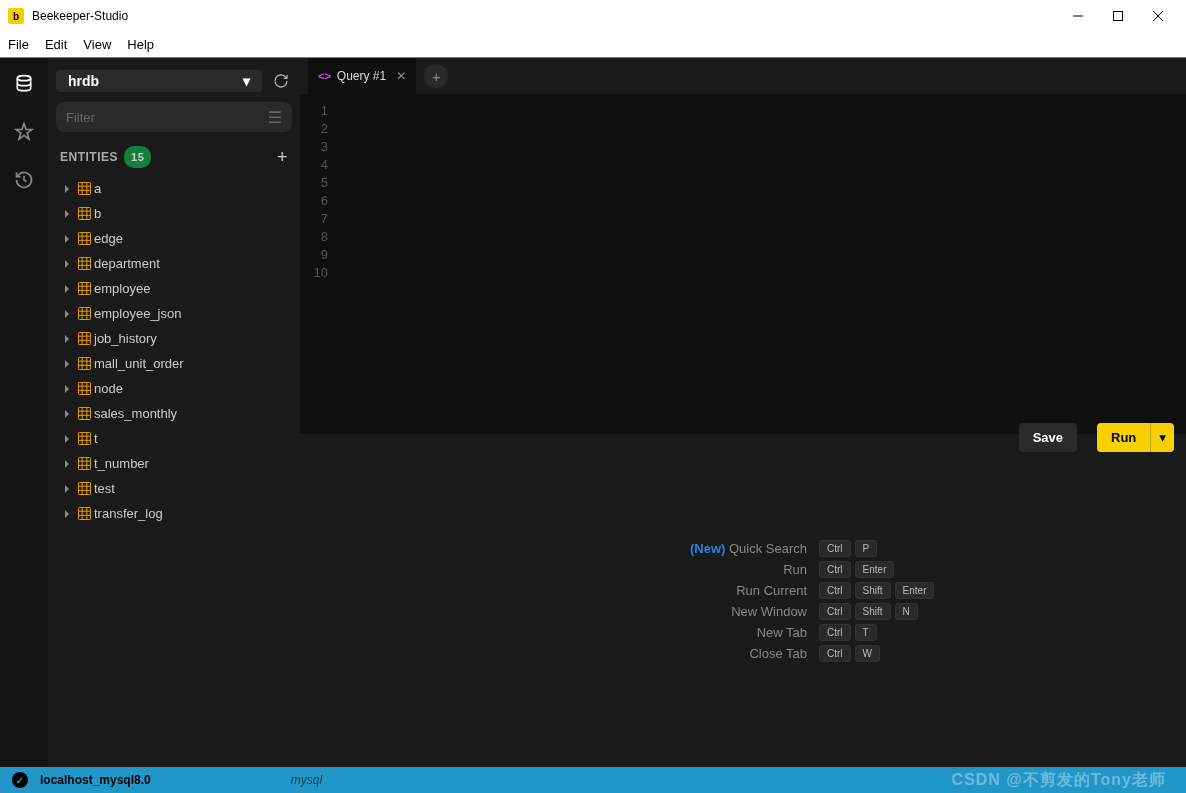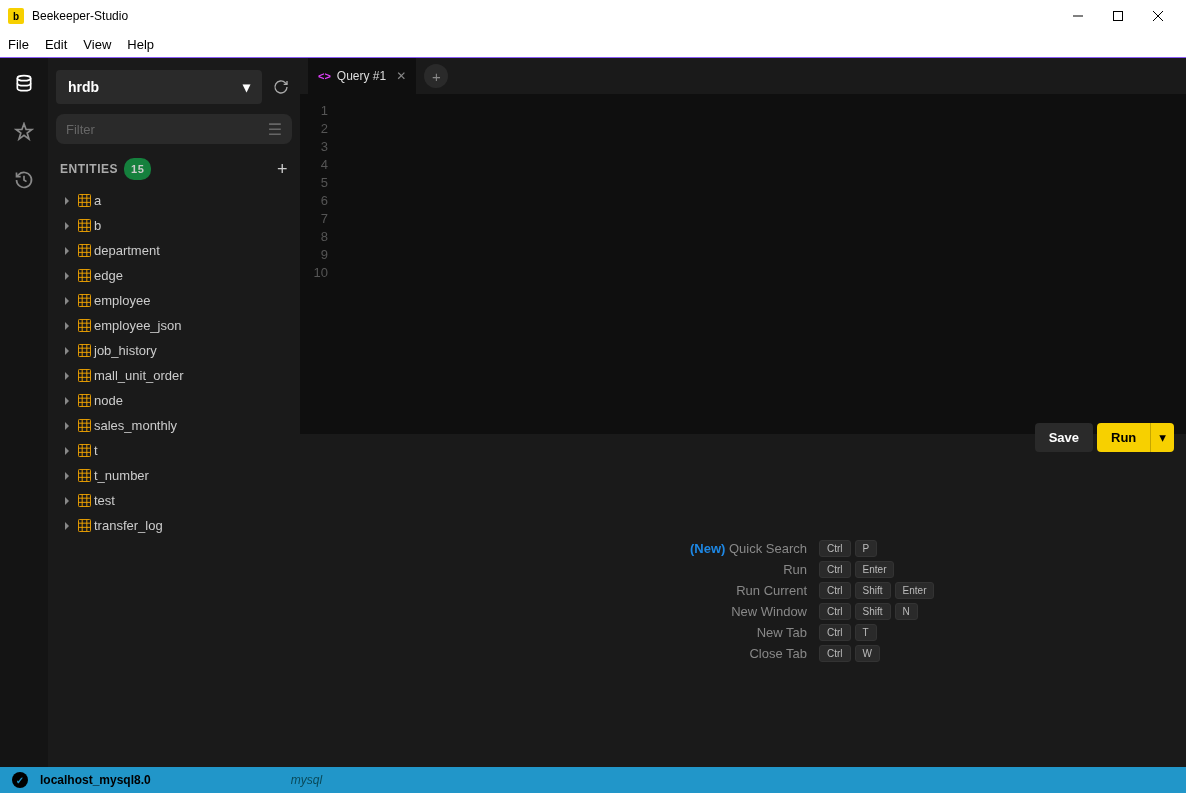--- a/index.html
+++ b/index.html
@@ -17,21 +17,21 @@
 
 .app-body { display: flex; height: calc(793px - 32px - 26px - 26px); background: #1a1a1a; }
 
 .iconbar { width: 48px; background: #141414; display: flex; flex-direction: column; align-items: center; padding-top: 12px; gap: 20px; }
 .iconbar-item { width: 28px; height: 28px; display: flex; align-items: center; justify-content: center; cursor: pointer; color: #888; }
 .iconbar-item.active { color: #fff; }
 .iconbar-item svg { width: 20px; height: 20px; }
 
 .sidebar { width: 252px; background: #1a1a1a; display: flex; flex-direction: column; padding: 12px 8px 0 8px; color: #ccc; }
 .db-select { display: flex; gap: 8px; align-items: center; margin-bottom: 10px; }
-.db-dropdown { flex: 1; height: 34px; background: #2a2a2a; border-radius: 4px; display: flex; align-items: center; padding: 0 12px; font-size: 14px; color: #fff; font-weight: 600; cursor: pointer; }
+.db-dropdown { flex: 1; height: 22px; background: #2a2a2a; border-radius: 4px; display: flex; align-items: center; padding: 0 12px; font-size: 14px; color: #fff; font-weight: 600; cursor: pointer; }
 .db-dropdown span:first-child { flex: 1; }
 .refresh-btn { width: 22px; height: 22px; display: flex; align-items: center; justify-content: center; cursor: pointer; color: #aaa; }
 .filter-box { height: 30px; background: #2a2a2a; border-radius: 8px; display: flex; align-items: center; padding: 0 10px; margin-bottom: 14px; }
 .filter-input { flex: 1; background: transparent; border: none; color: #ccc; font-size: 13px; outline: none; }
 .filter-input::placeholder { color: #666; }
 .entities-header { display: flex; align-items: center; padding: 0 4px 8px 4px; font-size: 12px; font-weight: 700; letter-spacing: 0.5px; color: #aaa; }
 .entities-header .count { background: #15803d; border-radius: 10px; padding: 5px 7px; margin-left: 6px; font-size: 11px; color: #ccc; }
 .entities-header .spacer { flex: 1; }
 .entities-header .add { cursor: pointer; font-size: 18px; font-weight: 300; color: #ccc; }
 .entity-list { flex: 1; overflow-y: auto; }
@@ -44,21 +44,21 @@
 .tabbar { height: 36px; background: #1a1a1a; display: flex; align-items: center; padding-left: 8px; }
 .tab { height: 36px; background: #0f0f0f; display: flex; align-items: center; padding: 0 10px; gap: 6px; font-size: 12px; color: #ddd; cursor: pointer; }
 .tab-icon { color: #e040fb; font-weight: bold; font-size: 11px; }
 .tab-close { color: #888; cursor: pointer; margin-left: 4px; }
 .tab-add { width: 24px; height: 24px; border-radius: 50%; background: #2a2a2a; display: flex; align-items: center; justify-content: center; margin-left: 8px; cursor: pointer; color: #888; font-size: 15px; }
 
 .editor { flex: 0 0 340px; display: flex; background: #0f0f0f; position: relative; }
 .gutter { width: 36px; padding: 8px 0; text-align: right; font-family: Consolas, monospace; font-size: 13px; color: #555; }
 .gutter div { height: 18px; line-height: 18px; padding-right: 8px; }
 .editor-body { flex: 1; }
-.editor-actions { position: absolute; bottom: -18px; right: 12px; display: flex; gap: 4px; z-index: 1; }
+.editor-actions { position: absolute; bottom: -18px; right: 12px; display: flex; gap: 20px; z-index: 1; }
 .btn-save { background: #2a2a2a; color: #fff; border: none; padding: 7px 14px; border-radius: 4px; font-size: 13px; font-weight: 600; cursor: pointer; }
 .btn-run-group { display: flex; }
 .btn-run { background: #f7d000; color: #000; border: none; padding: 7px 14px; border-top-left-radius: 4px; border-bottom-left-radius: 4px; font-size: 13px; font-weight: 700; cursor: pointer; }
 .btn-run-drop { background: #f7d000; color: #000; border: none; border-left: 1px solid rgba(0,0,0,0.2); padding: 7px 8px; border-top-right-radius: 4px; border-bottom-right-radius: 4px; cursor: pointer; }
 
 .results { flex: 1; background: #1a1a1a; display: flex; align-items: center; justify-content: center; }
 .shortcuts { display: flex; flex-direction: column; gap: 4px; transform: translateX(60px); }
 .shortcut-row { display: flex; align-items: center; gap: 12px; font-size: 13px; }
 .shortcut-label { width: 160px; text-align: right; color: #888; }
 .shortcut-label .new-tag { color: #1e88e5; font-weight: 600; }
@@ -194,38 +194,38 @@
           </span>
     <span class="entity-icon">
             <svg viewBox="0 0 14 14">
               <rect x="0.5" y="0.5" width="13" height="13" rx="1" fill="none" stroke="currentColor"></rect>
               <line x1="0.5" y1="4.5" x2="13.5" y2="4.5" stroke="currentColor"></line>
               <line x1="0.5" y1="9" x2="13.5" y2="9" stroke="currentColor"></line>
               <line x1="4.5" y1="0.5" x2="4.5" y2="13.5" stroke="currentColor"></line>
               <line x1="9.5" y1="0.5" x2="9.5" y2="13.5" stroke="currentColor"></line>
             </svg>
           </span>
+    <span>edge</span>
+        </div>
+        <div class="entity-item">
+    <span class="entity-chevron">
+            <svg width="8" height="8" viewBox="0 0 8 8">
+              <path d="M2 0l4 4-4 4z" fill="currentColor"></path>
+            </svg>
+          </span>
+    <span class="entity-icon">
+            <svg viewBox="0 0 14 14">
+              <rect x="0.5" y="0.5" width="13" height="13" rx="1" fill="none" stroke="currentColor"></rect>
+              <line x1="0.5" y1="4.5" x2="13.5" y2="4.5" stroke="currentColor"></line>
+              <line x1="0.5" y1="9" x2="13.5" y2="9" stroke="currentColor"></line>
+              <line x1="4.5" y1="0.5" x2="4.5" y2="13.5" stroke="currentColor"></line>
+              <line x1="9.5" y1="0.5" x2="9.5" y2="13.5" stroke="currentColor"></line>
+            </svg>
+          </span>
     <span>department</span>
-        </div>
-        <div class="entity-item">
-    <span class="entity-chevron">
-            <svg width="8" height="8" viewBox="0 0 8 8">
-              <path d="M2 0l4 4-4 4z" fill="currentColor"></path>
-            </svg>
-          </span>
-    <span class="entity-icon">
-            <svg viewBox="0 0 14 14">
-              <rect x="0.5" y="0.5" width="13" height="13" rx="1" fill="none" stroke="currentColor"></rect>
-              <line x1="0.5" y1="4.5" x2="13.5" y2="4.5" stroke="currentColor"></line>
-              <line x1="0.5" y1="9" x2="13.5" y2="9" stroke="currentColor"></line>
-              <line x1="4.5" y1="0.5" x2="4.5" y2="13.5" stroke="currentColor"></line>
-              <line x1="9.5" y1="0.5" x2="9.5" y2="13.5" stroke="currentColor"></line>
-            </svg>
-          </span>
-    <span>edge</span>
         </div>
         <div class="entity-item">
     <span class="entity-chevron">
             <svg width="8" height="8" viewBox="0 0 8 8">
               <path d="M2 0l4 4-4 4z" fill="currentColor"></path>
             </svg>
           </span>
     <span class="entity-icon">
             <svg viewBox="0 0 14 14">
               <rect x="0.5" y="0.5" width="13" height="13" rx="1" fill="none" stroke="currentColor"></rect>
@@ -475,13 +475,14 @@
         </div>
     </div>
   </div>
 </div>
 
 <div class="statusbar">
   <div class="status-check">✓</div>
   <div class="status-conn">localhost_mysql8.0</div>
   <div class="status-engine">mysql</div>
   <div class="status-spacer"></div>
+  <div class="watermark">CSDN @不剪发的Tony老师</div>
 </div>
 
 </body></html>

